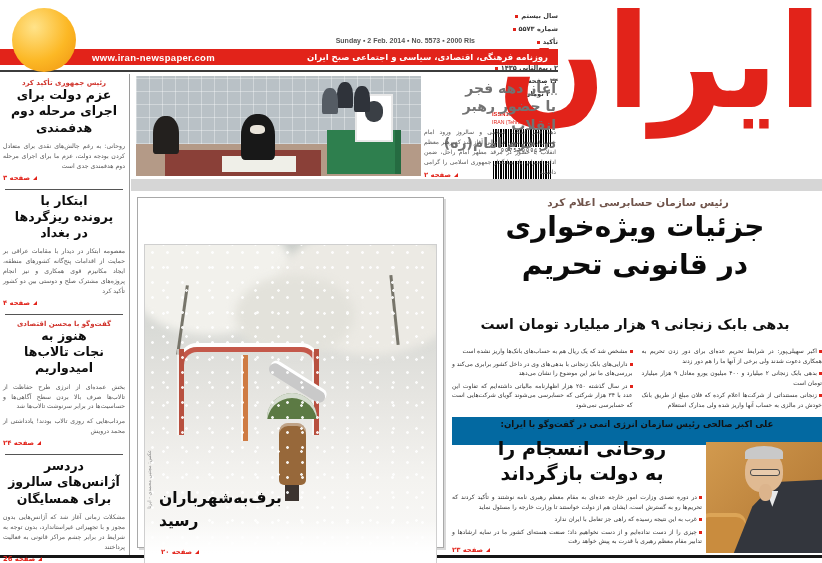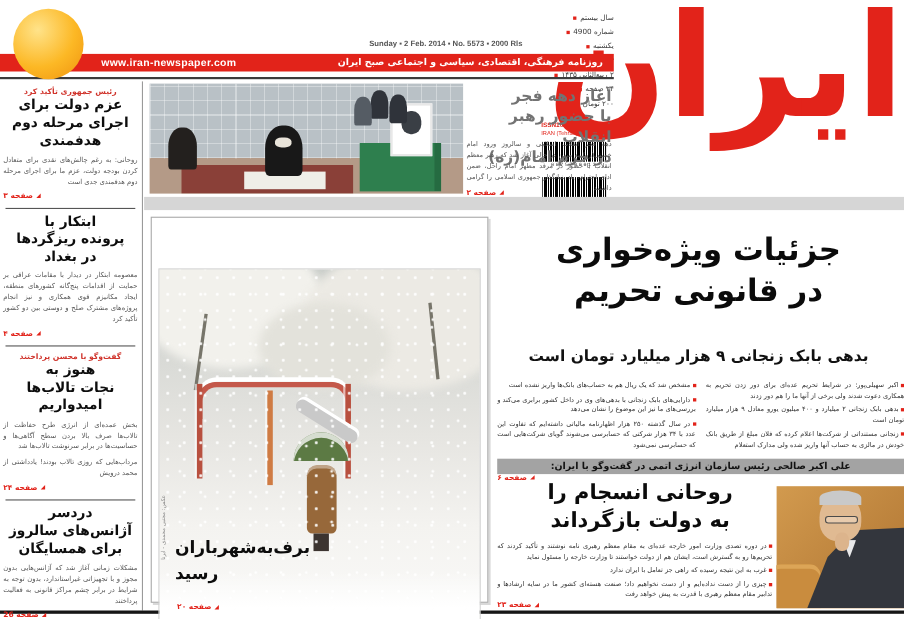--- a/index.html
+++ b/index.html
@@ -14,21 +14,21 @@
   
   .ball{left:12px;top:8px;width:64px;height:64px;border-radius:50%;
         background:radial-gradient(circle at 35% 30%, #ffe38a, #fcb825 55%, #ef920e);z-index:3;}
   .redbar{left:0;top:49px;width:558px;height:16px;background:var(--red);z-index:2;
           display:flex;align-items:center;}
   .site{margin-left:92px;color:#fff;font-weight:bold;font-size:9.5px;letter-spacing:.3px;}
   .tagline{margin-left:auto;margin-right:10px;color:#fff;font-weight:bold;font-size:8.5px;}
   .toprule{left:0;top:70px;width:558px;height:2px;background:#3c3c3c;}
   .engdate{left:290px;top:37px;width:185px;font-size:7px;font-weight:bold;color:#555;text-align:right;}
   .infocol{left:492px;top:10px;width:66px;text-align:right;}
-  .infoline{font-size:6.6px;font-weight:normal;color:#3a3a3a;line-height:13px;white-space:nowrap;direction:rtl;text-align:right;}
+  .infoline{font-size:6.6px;font-weight:bold;color:#3a3a3a;line-height:13px;white-space:nowrap;direction:rtl;text-align:right;}
   .infoline::after{content:"";display:inline-block;width:3px;height:3px;background:var(--red);margin-right:3px;vertical-align:middle;}
   .issn{left:492px;top:111px;font-size:5.8px;font-weight:bold;color:var(--red);}
   .issnsub{left:492px;top:119px;font-size:5.2px;color:var(--red);}
   .barcode{left:493px;width:58px;height:18px;
      background:repeating-linear-gradient(90deg,#000 0 1px,#fff 1px 2px,#000 2px 4px,#fff 4px 5px);}
   .bc1{top:129px;} .bc2{top:161px;height:20px;}
   .bcd{left:493px;width:58px;text-align:center;font-size:4.5px;letter-spacing:1.5px;color:#111;font-family:"Liberation Mono",monospace;}
   .bc1d{top:148px;} .bc2d{top:182px;}
   .logo{right:0;top:-34px;width:268px;height:215px;text-align:center;color:var(--red);
         font-size:128px;font-weight:bold;line-height:1.5;transform:scaleY(1.02);}
@@ -76,21 +76,21 @@
   .mh{left:448px;top:208px;width:374px;text-align:center;color:#0b0b0b;font-weight:bold;
       font-size:28px;line-height:1.34;}
   .msub{left:448px;top:316px;width:374px;text-align:center;color:#111;font-weight:bold;font-size:14px;}
   .bcols{left:452px;top:346px;width:370px;display:flex;direction:rtl;gap:9px;}
   .bcol{flex:1;}
   .bullet{color:#333;font-size:6px;line-height:1.6;text-align:justify;direction:rtl;margin-bottom:3px;}
   .bullet::before{content:"";display:inline-block;width:3px;height:3px;background:var(--red);margin-left:2px;}
   .mpref{left:452px;top:427px;width:120px;}
 
   
-  .sbar{left:452px;top:417px;width:370px;height:14px;background:#a3a3a3;color:#111;
+  .sbar{left:452px;top:417px;width:370px;height:28px;background:#0369a1;color:#111;
         font-weight:bold;font-size:8.6px;text-align:center;line-height:15px;}
   .sh{left:462px;top:436px;width:240px;text-align:center;color:#0b0b0b;font-weight:bold;
       font-size:19px;line-height:1.32;}
   .sbullets{left:452px;top:492px;width:250px;}
   .spref{left:452px;top:543px;width:120px;}
   .sphoto{left:706px;top:442px;width:116px;height:111px;overflow:hidden;
       background:linear-gradient(135deg,#d29a4e,#b97f3a 70%,#a46f31);}
   .chairarm{position:absolute;left:-6px;bottom:0;width:46px;height:40px;background:#c98c3e;border-radius:10px 10px 0 0;
       box-shadow:inset 0 4px 0 #dca557;}
   .suit{position:absolute;left:0;bottom:0;width:100%;height:100%;
@@ -146,22 +146,22 @@
   <div class="abs ball"></div>
   <div class="abs redbar">
     <span class="site en">www.iran-newspaper.com</span>
     <span class="tagline fa">روزنامه فرهنگی، اقتصادی، سیاسی و اجتماعی صبح ایران</span>
   </div>
   <div class="abs toprule"></div>
   <div class="abs engdate en">Sunday ▪ 2 Feb. 2014 ▪ No. 5573 ▪ 2000 Rls</div>
 
   <div class="abs infocol fa">
     <div class="infoline">سال بیستم</div>
-    <div class="infoline">شماره 4900</div>
-    <div class="infoline">یکشنبه</div>
+    <div class="infoline">شماره ۵۵۷۳</div>
+    <div class="infoline">تأکید</div>
     <div class="infoline">۱۳ بهمن ۱۳۹۲</div>
     <div class="infoline">۲ ربیع‌الثانی ۱۴۳۵</div>
     <div class="infoline">۲۴ صفحه</div>
     <div class="infoline">۲۰۰ تومان</div>
   </div>
 
   <div class="abs issn en">ISSN1027-1449</div>
   <div class="abs issnsub en">IRAN (Tehran)</div>
   <div class="abs barcode bc1"></div>
   <div class="abs bcd bc1d">0075700013</div>
@@ -186,21 +186,21 @@
     <div class="ldiv"></div>
     <div style="margin-top:3px;">
       <div class="lh">ابتکار با</div>
       <div class="lh">پرونده ریزگردها</div>
       <div class="lh">در بغداد</div>
       <div class="lbody">معصومه ابتکار در دیدار با مقامات عراقی بر حمایت از اقدامات پنج‌گانه کشورهای منطقه، ایجاد مکانیزم قوی همکاری و نیز انجام پروژه‌های مشترک صلح و دوستی بین دو کشور تأکید کرد</div>
       <div class="pref">صفحه ۴</div>
     </div>
     <div class="ldiv"></div>
     <div>
-      <div class="kick">گفت‌وگو با محسن پرداختند</div>
+      <div class="kick">گفت‌وگو با محسن اقتصادی</div>
       <div class="lh">هنوز به</div>
       <div class="lh">نجات تالاب‌ها</div>
       <div class="lh">امیدواریم</div>
       <div class="lbody">بخش عمده‌ای از انرژی طرح حفاظت از تالاب‌ها صرف بالا بردن سطح آگاهی‌ها و حساسیت‌ها در برابر سرنوشت تالاب‌ها شد</div>
       <div class="lbody">مرداب‌هایی که روزی تالاب بودند! یادداشتی از محمد درویش</div>
       <div class="pref">صفحه ۲۴</div>
     </div>
     <div class="ldiv"></div>
     <div style="margin-top:3px;">
       <div class="lh">دردسر</div>
@@ -226,20 +226,21 @@
   <div class="abs toph fa">
     <div>آغاز دهه فجر</div>
     <div>با حضور رهبر انقلاب</div>
     <div>در حرم امام(ره)</div>
   </div>
   <div class="abs topbody fa">دهه فجر انقلاب اسلامی و سالروز ورود امام خمینی(ره) به میهن در حالی آغاز شد که رهبر معظم انقلاب با حضور در مرقد مطهر امام راحل، ضمن ادای احترام، یاد بنیانگذار جمهوری اسلامی را گرامی داشتند</div>
   <div class="abs toppref">
       <div class="pref fa">صفحه ۲</div>
     </div>
 
+  <div class="abs mkick fa">رئیس سازمان حسابرسی اعلام کرد</div>
   <div class="abs mh fa">
     <div>جزئیات ویژه‌خواری</div>
     <div>در قانونی تحریم</div>
   </div>
   <div class="abs msub fa">بدهی بابک زنجانی ۹ هزار میلیارد تومان است</div>
   <div class="abs bcols">
     <div class="bcol">
       <div class="bullet">اکبر سهیلی‌پور: در شرایط تحریم عده‌ای برای دور زدن تحریم به همکاری دعوت شدند ولی برخی از آنها ما را هم دور زدند</div>
       <div class="bullet">بدهی بابک زنجانی ۲ میلیارد و ۴۰۰ میلیون یورو معادل ۹ هزار میلیارد تومان است</div>
       <div class="bullet">زنجانی مستنداتی از شرکت‌ها اعلام کرده که فلان مبلغ از طریق بانک خودش در مالزی به حساب آنها واریز شده ولی مدارک استعلام</div>

